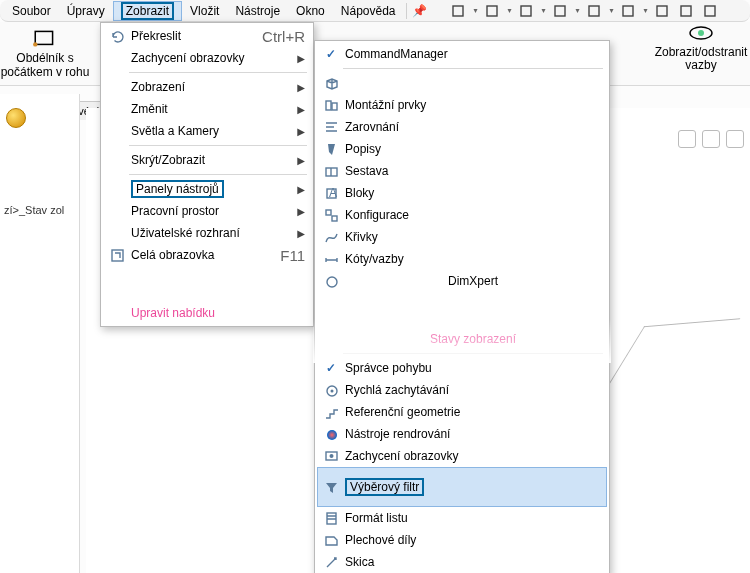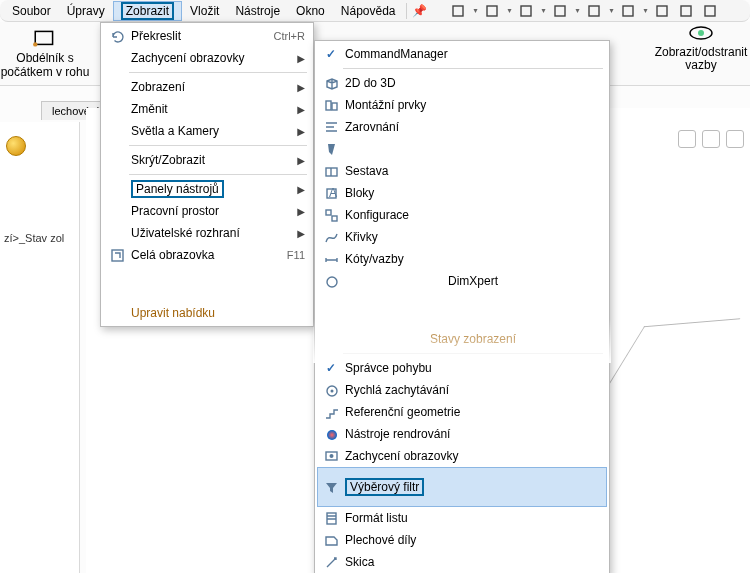--- a/index.html
+++ b/index.html
@@ -11,41 +11,41 @@
   .pin { margin-left: 4px; color: #3b76b1; }
   .toolbar-right { margin-left: 20px; display: flex; align-items: center; gap: 2px; }
   .tbtn { width: 22px; height: 18px; display: flex; align-items: center; justify-content: center; color: #444; }
   .tbtn svg { width: 14px; height: 14px; }
   .trow2 { position: absolute; top: 22px; left: 0; right: 0; height: 64px; background: #fafafa; border-bottom: 1px solid #d9d9d9; display: flex; }
   .bigbtn { width: 90px; display: flex; flex-direction: column; align-items: center; justify-content: center; gap: 2px; font-size: 11px; text-align: center; line-height: 1.1; }
   .bigbtn svg { width: 26px; height: 22px; }
   .right-big { position: absolute; right: 4px; top: 0; }
   .tabs { position: absolute; top: 98px; left: 0; height: 22px; display: flex; align-items: flex-end; padding-left: 41px; }
   .tab { border: 1px solid #c8c8c8; border-bottom: none; padding: 3px 10px; background: #f0f0f0; font-size: 11px; margin-right: -1px; cursor: pointer; }
-  .leftpanel { position: absolute; top: 122px; left: 0; width: 80px; bottom: 0; background: #fff; border-right: 1px solid #d9d9d9; }
+  .leftpanel { position: absolute; top: 94px; left: 0; width: 80px; bottom: 0; background: #fff; border-right: 1px solid #d9d9d9; }
   .leftpanel .circ { width: 20px; height: 20px; border-radius: 50%; margin: 14px 6px; background: radial-gradient(circle at 35% 35%, #ffe070, #d28b00); border: 1px solid #b37b00; }
   .leftpanel .lbl { position: absolute; top: 110px; left: 4px; font-size: 11px; color: #333; }
   .canvas { position: absolute; top: 108px; left: 86px; right: 0; bottom: 0; background: #fff; }
   .canvas::after { content: ""; position: absolute; right: 40px; bottom: 160px; width: 90px; height: 90px; border-top: 1px solid #7a7a7a; border-left: 1px solid #7a7a7a; transform: skewX(-35deg) rotate(-5deg); opacity: .55; }
   .sideicons { position: absolute; top: 130px; right: 6px; display: flex; gap: 6px; }
   .sideicons div { width: 18px; height: 18px; border: 1px solid #bbb; border-radius: 3px; }
 
   
   .menu { position: absolute; background: #fff; border: 1px solid #b9b9b9; box-shadow: 2px 3px 8px rgba(0,0,0,.25); padding: 2px; }
   .menu1 { top: 22px; left: 100px; width: 214px; }
   .menu2 { top: 40px; left: 314px; width: 296px; }
   .mi { display: flex; align-items: center; height: 22px; padding: 0 6px 0 4px; cursor: pointer; }
   .mi:hover, .mi.hov { background: #cfe3f7; border: 1px solid #8bb6e3; height: 40px; padding: 0 5px 0 3px; }
   .mi .ic { width: 20px; display: flex; align-items: center; justify-content: center; color: #5a7a9a; }
   .mi .ic svg { width: 15px; height: 15px; }
   .mi .txt { flex: 1; padding-left: 4px; }
-  .mi .sc { color: #666; font-size: 11px; }
+  .mi .sc { color: #666; font-size: 15px; }
   .mi .arr { width: 10px; text-align: right; color: #444; font-size: 10px; }
   .msep { height: 1px; background: #d7d7d7; margin: 3px 4px 3px 26px; }
-  .disabled { color: #a16207; }
+  .disabled { color: #ec4899; }
   .disabled .ic { color: #c8c8c8; }
   .check { color: #2d6cb3; font-weight: bold; }
   .faderow { background: rgba(255,255,255,.85); text-align: center; }
   .redbox { border: 2px solid #0369a1; padding: 0 3px; }
   .menu2 .fadeband { position: absolute; top: 278px; left: -2px; right: -2px; height: 44px; background: linear-gradient(to bottom, rgba(255,255,255,0), rgba(255,255,255,.95)); pointer-events: none; }
   .icon-fill { fill: currentColor; }
   .icon-stroke { fill: none; stroke: currentColor; stroke-width: 1.4; }
 </style>
 </head>
 <body>
@@ -230,21 +230,20 @@
       </div>
       <div class="txt">CommandManager</div>
     </div>
     <div class="msep"></div>
     <div class="mi">
       <div class="ic">
         <svg viewBox="0 0 15 15">
           <path class="icon-stroke" d="M3 5l5-2 5 2v6l-5 2-5-2z M8 3v10 M3 5l5 2 5-2"></path>
         </svg>
       </div>
-      <div class="txt">2D do 3D</div>
     </div>
     <div class="mi">
       <div class="ic">
         <svg viewBox="0 0 15 15">
           <rect class="icon-stroke" x="2" y="3" width="5" height="9"></rect>
           <rect class="icon-stroke" x="8" y="5" width="5" height="7"></rect>
         </svg>
       </div>
       <div class="txt">Montážní prvky</div>
     </div>
@@ -255,20 +254,21 @@
         </svg>
       </div>
       <div class="txt">Zarovnání</div>
     </div>
     <div class="mi">
       <div class="ic">
         <svg viewBox="0 0 15 15">
           <path class="icon-fill" d="M4 2h7l-3 11-3-3z"></path>
         </svg>
       </div>
+      <div class="txt">Popisy</div>
     </div>
     <div class="mi">
       <div class="ic">
         <svg viewBox="0 0 15 15">
           <rect class="icon-stroke" x="2" y="4" width="11" height="8"></rect>
           <path class="icon-stroke" d="M7 4v8"></path>
         </svg>
       </div>
       <div class="txt">Sestava</div>
     </div>

